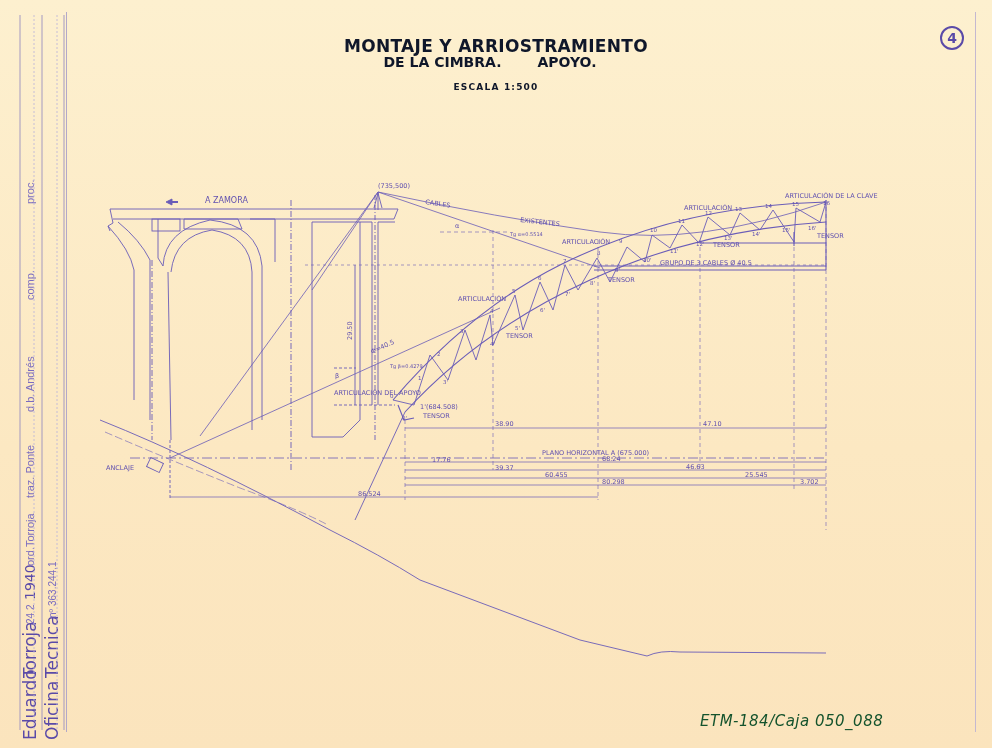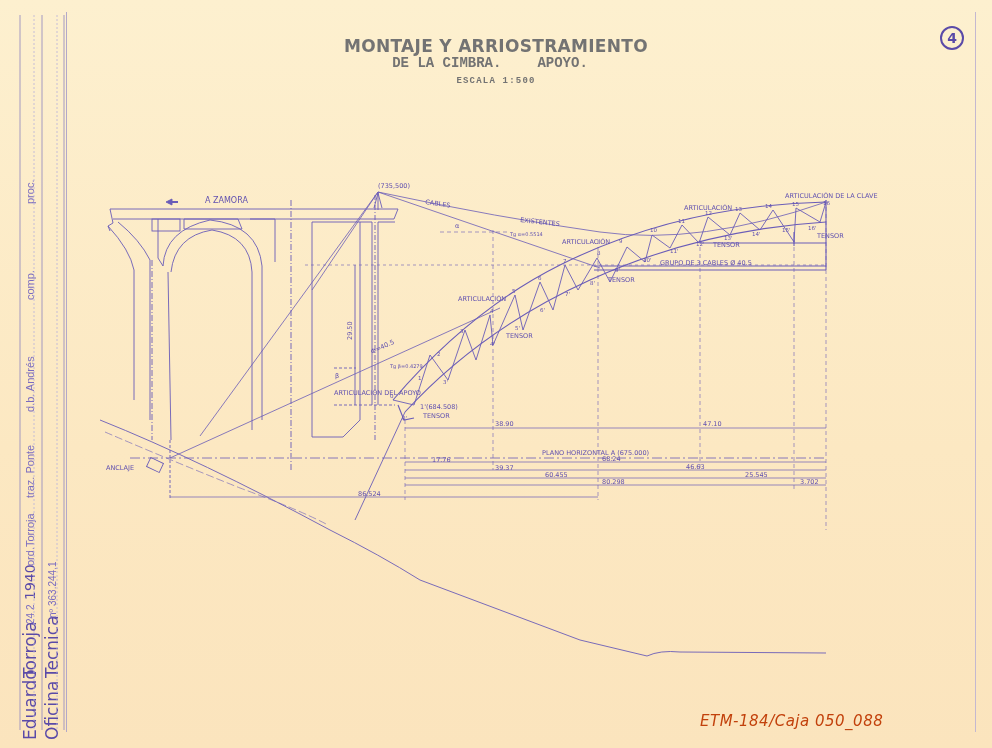--- a/index.html
+++ b/index.html
@@ -1,31 +1,31 @@
 <!DOCTYPE html>
 <html><head>
 <meta charset="utf-8">
 <style>
   html,body{margin:0;padding:0;}
   body{width:992px;height:748px;background:#fcecc8;position:relative;overflow:hidden;font-family:"Liberation Sans",sans-serif;}
   .sheet{position:absolute;left:0;top:0;width:992px;height:748px;background:linear-gradient(180deg,#fdf0cf 0%,#fce8c2 60%,#fbe4bd 100%);}
   .frame{position:absolute;left:66px;top:12px;width:908px;height:720px;border-left:1px solid #b3a8c8;border-right:1px solid #c4b8d0;}
-  .title{position:absolute;left:0;width:992px;text-align:center;color:#737373;font-family:"DejaVu Sans",sans-serif;font-weight:bold;}
+  .title{position:absolute;left:0;width:992px;text-align:center;color:#0f172a;font-family:"DejaVu Sans",sans-serif;font-weight:bold;}
   .t1{top:36px;font-size:17px;letter-spacing:0.3px;}
   .t2{top:54px;font-size:14px;left:-6px;}
-  .t2 span{margin:0 18px;font-family:Liberation Mono, monospace;}
-  .t3{top:76px;font-size:9px;letter-spacing:1.2px;font-family:Liberation Mono, monospace;}
+  .t2 span{margin:0 18px;}
+  .t3{top:82px;font-size:9px;letter-spacing:1.2px;}
   .sheetno{position:absolute;left:940px;top:26px;width:20px;height:20px;border:2px solid #5a4aa8;border-radius:50%;color:#5a4aa8;font-weight:bold;font-size:14px;text-align:center;line-height:20px;font-family:"DejaVu Sans",sans-serif;}
   .titleblock{position:absolute;left:14px;top:120px;width:620px;height:50px;transform-origin:0 0;transform:rotate(-90deg) translate(-620px,0);color:#6a5cb0;}
   .tb-row{position:absolute;left:0;height:24px;display:flex;align-items:center;white-space:nowrap;}
   .tb-row1{top:4px;}
   .tb-row2{top:26px;}
   .tb-big{font-size:17px;color:#5a4aa8;font-family:"DejaVu Sans",sans-serif;}
   .tb-small{font-size:10px;color:#7a6cc0;}
-  .archive{position:absolute;left:700px;top:712px;font-family:"DejaVu Sans",sans-serif;font-style:italic;font-size:15px;color:#c2410c;letter-spacing:0.5px;}
+  .archive{position:absolute;left:700px;top:712px;font-family:"DejaVu Sans",sans-serif;font-style:italic;font-size:15px;color:#14532d;letter-spacing:0.5px;}
   svg{position:absolute;left:0;top:0;}
   .lbl{font-family:"DejaVu Sans",sans-serif;fill:#6050b0;font-size:6.5px;}
   .lblm{font-family:"DejaVu Sans",sans-serif;fill:#6050b0;font-size:8px;}
 </style>
 </head>
 <body>
 
 <div class="sheet"></div>
 <div class="frame"></div>
 

